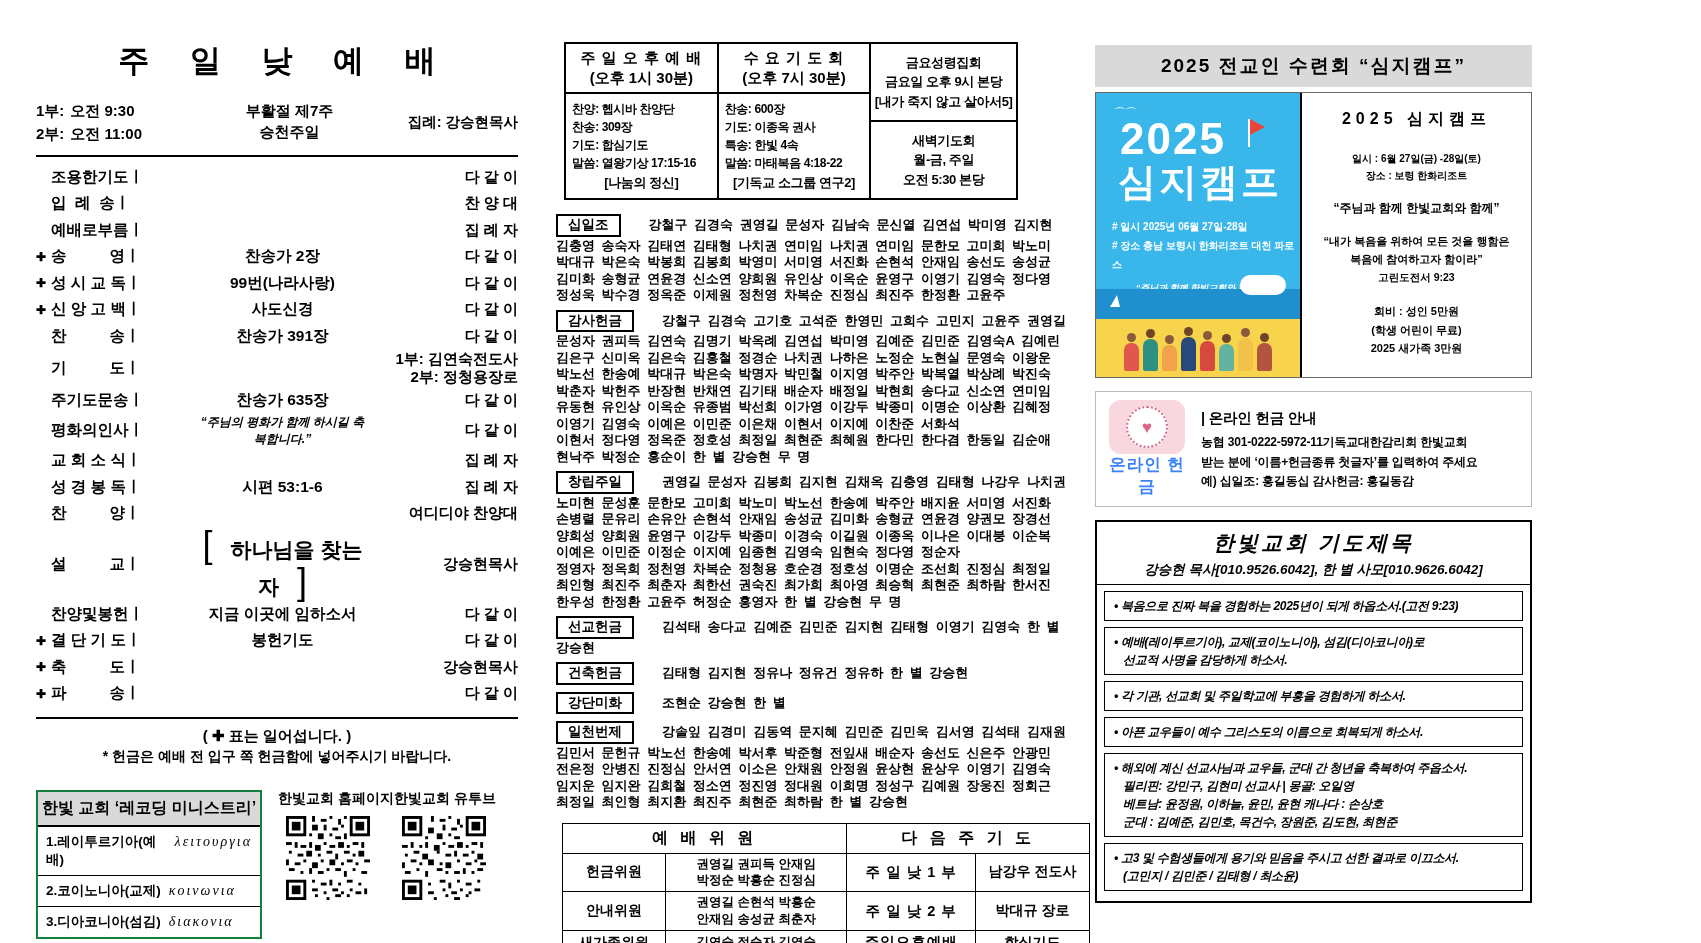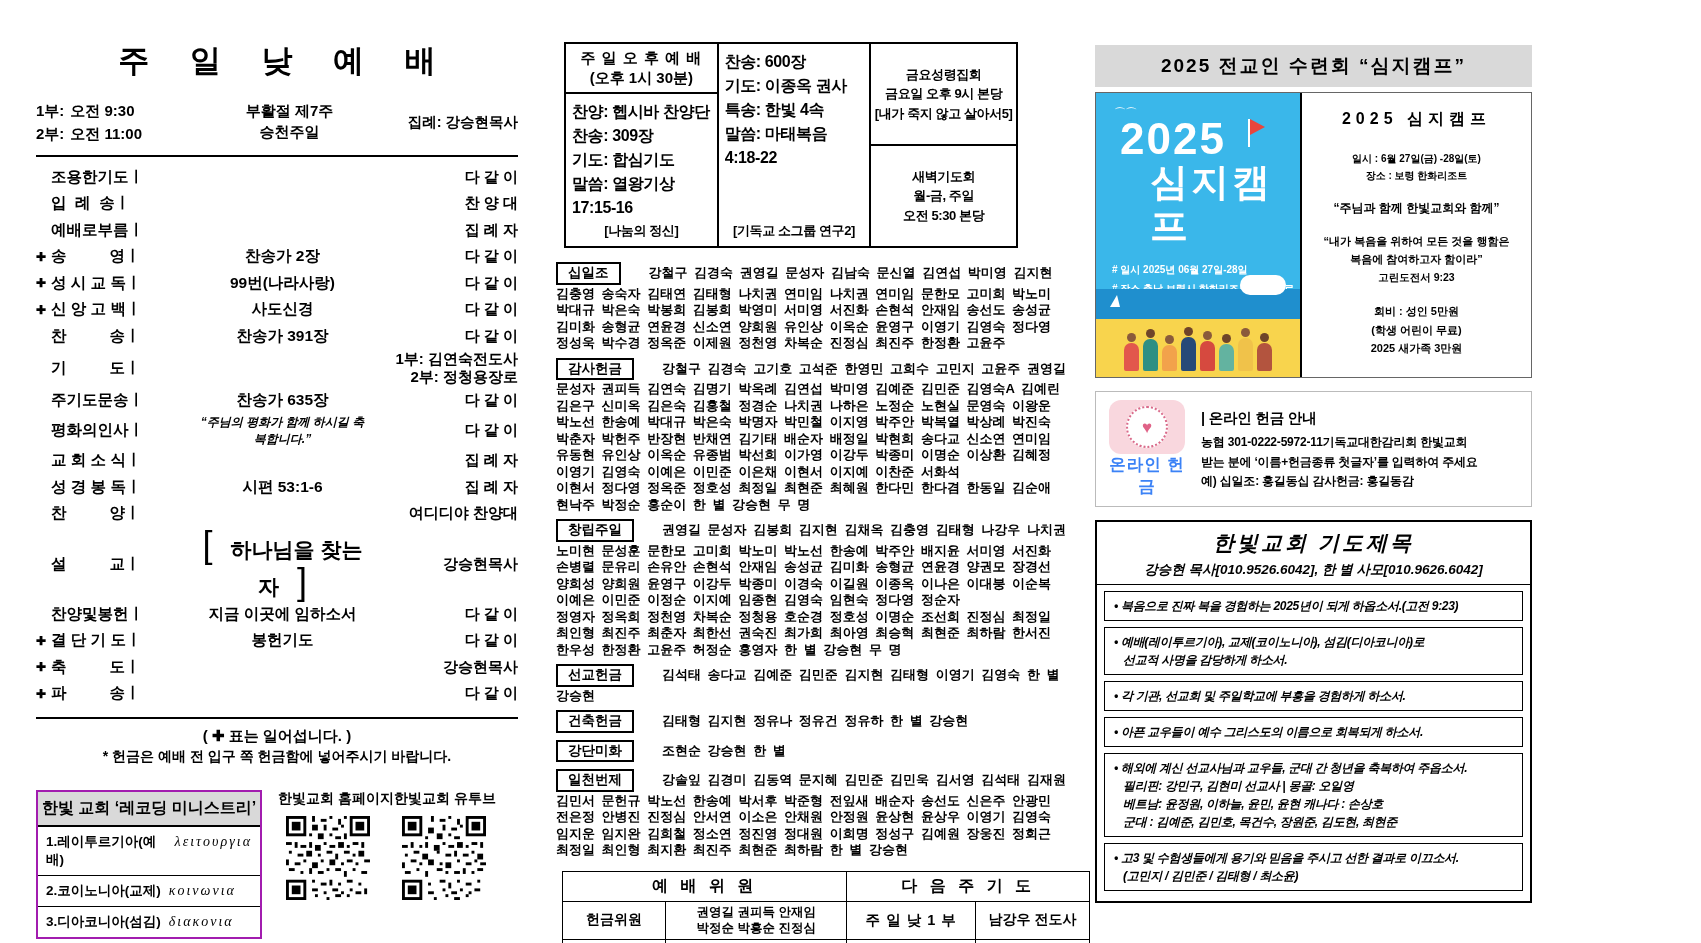--- a/index.html
+++ b/index.html
@@ -23,36 +23,36 @@
   .wl-label{width:148px;white-space:pre;}
   .wl-center{flex:1;text-align:center;}
   .wl-right{width:152px;text-align:right;white-space:pre-line;line-height:1.25;font-size:15px;}
   .wl-row.quote .wl-center{font-size:12px;font-style:italic;}
   .wl-row.sermon{min-height:48px;}
   .wl-row.sermon .sermon-title{font-size:21px;padding:0 18px;}
   .bracket{font-size:36px;font-weight:400;line-height:1;}
   .wl-note1{text-align:center;font-size:15px;margin-top:8px;}
   .wl-note2{text-align:center;font-size:14px;margin-top:2px;}
   .wl-bottom{display:flex;margin-top:24px;gap:16px;}
-  .rec-box{width:222px;border:2px solid #a21caf;align-self:flex-start;}
+  .rec-box{width:222px;border:2px solid #15803d;align-self:flex-start;}
   .rec-title{background:#d9d9d9;border-bottom:2px solid #000;text-align:center;font-size:16px;padding:6px 0;}
   .rec-item{border-bottom:1px solid #000;padding:6px 8px;font-size:13.5px;display:flex;gap:8px;align-items:baseline;}
   .rec-item:last-child{border-bottom:none;}
   .rec-greek{font-family:"Liberation Serif",serif;font-style:italic;font-weight:400;font-size:14px;letter-spacing:2px;}
   .qr-block{width:100px;text-align:center;}
   .qr-label{font-size:14px;margin-bottom:8px;white-space:nowrap;}
   .qr-svg{width:84px;height:84px;display:block;margin:0 auto;}
   
   .col-mid{position:absolute;left:556px;top:42px;width:534px;}
   .sched{display:flex;border:2px solid #000;width:450px;margin-left:8px;}
   .sched-col{width:152px;border-right:2px solid #000;display:flex;flex-direction:column;}
   .sched-col.last{border-right:none;width:146px;}
   .sched-head{border-bottom:2px solid #000;text-align:center;padding:4px 0 5px;font-size:15px;line-height:1.3;}
   .sched-head .t{letter-spacing:1px;}
-  .sched-body{padding:6px 5px 2px 6px;font-size:16px;letter-spacing:-0.4px;line-height:1.5;white-space:pre-line;flex:1;}
+  .sched-body{padding:6px 5px 2px 6px;font-size:12px;letter-spacing:-0.4px;line-height:1.5;white-space:pre-line;flex:1;}
   .sched-foot{text-align:center;font-size:13px;letter-spacing:-0.4px;padding-bottom:6px;}
   .fri,.dawn{flex:1;display:flex;flex-direction:column;justify-content:center;text-align:center;font-size:13px;letter-spacing:-0.4px;line-height:1.5;padding:3px;white-space:pre-line;}
   .fri{border-bottom:2px solid #000;}
   .lists{margin-top:14px;}
   .name-list{margin-bottom:6px;font-size:13px;line-height:16.5px;}
   .list-label{display:inline-block;border:2px solid #000;padding:1px 10px;font-size:13.5px;margin-right:28px;margin-bottom:1px;}
   .list-names{white-space:pre-line;word-spacing:3px;}
   .committee{margin-top:12px;border-collapse:collapse;margin-left:6px;}
   .committee th,.committee td{border:1.5px solid #000;padding:2px 12px;text-align:center;}
   .committee th{font-size:16px;letter-spacing:4px;padding:4px 0;}
@@ -63,21 +63,21 @@
   
   .col-right{position:absolute;left:1095px;top:45px;width:437px;}
   .banner{background:#d9d9d9;text-align:center;font-size:19px;padding:8px 0;letter-spacing:2px;}
   .poster{display:flex;margin-top:5px;height:284px;border:1px solid #666;}
   .poster-art{width:204px;background:#3ab7ea;position:relative;overflow:hidden;color:#fff;}
   .birds{position:absolute;top:12px;left:18px;font-size:12px;color:#fff;letter-spacing:-2px;font-weight:400;}
   .y2025{font-size:44px;padding:24px 0 0 24px;letter-spacing:2px;line-height:1;}
   .flag{position:absolute;top:26px;left:152px;width:20px;height:30px;}
   .flag .pole{position:absolute;left:0;top:0;width:2px;height:28px;background:#fff;}
   .flag .cloth{position:absolute;left:2px;top:0;width:0;height:0;border-top:8px solid transparent;border-bottom:8px solid transparent;border-left:15px solid #e8453c;}
-  .art-title{font-size:38px;padding-left:22px;letter-spacing:3px;line-height:1.15;margin-left:32px;}
+  .art-title{font-size:38px;padding-left:22px;letter-spacing:3px;line-height:1.15;}
   .art-hash{font-size:10px;padding:12px 0 0 16px;line-height:1.9;font-weight:700;white-space:pre-line;}
   .art-slogan{font-size:9px;text-align:center;margin-top:8px;font-style:italic;}
   .scene{position:absolute;bottom:0;left:0;right:0;height:88px;background:linear-gradient(#1f8fce 0 30px,#f8d44d 30px 100%);}
   .cloud{position:absolute;top:-14px;right:14px;width:46px;height:20px;background:#fff;border-radius:20px;}
   .sail{position:absolute;top:6px;left:14px;width:0;height:0;border-left:7px solid transparent;border-right:3px solid transparent;border-bottom:12px solid #fff;}
   .people{position:absolute;bottom:6px;left:0;right:0;display:flex;justify-content:center;align-items:flex-end;}
   .person{width:17px;margin:0 1px;display:flex;flex-direction:column;align-items:center;}
   .person .head{width:9px;height:9px;border-radius:50%;background:#8a5a3b;margin-bottom:1px;}
   .person .bodyp{width:15px;height:28px;border-radius:7px 7px 2px 2px;background:#e2574c;}
   .person:nth-child(2) .bodyp{background:#2e8f83;height:32px;}
@@ -456,20 +456,24 @@
         <div class="t">주 일 오 후 예 배</div>
         <div>(오후 1시 30분)</div>
       </div>
       <div class="sched-body">찬양: 헵시바 찬양단
 찬송: 309장
 기도: 합심기도
 말씀: 열왕기상 17:15-16</div>
       <div class="sched-foot">[나눔의 정신]</div>
     </div>
     <div class="sched-col">
+      <div class="sched-head">
+        <div class="t">수 요 기 도 회</div>
+        <div>(오후 7시 30분)</div>
+      </div>
       <div class="sched-body">찬송: 600장
 기도: 이종옥 권사
 특송: 한빛 4속
 말씀: 마태복음 4:18-22</div>
       <div class="sched-foot">[기독교 소그룹 연구2]</div>
     </div>
     <div class="sched-col last">
       <div class="fri">
         <div>금요성령집회</div>
         <div>금요일 오후 9시 본당</div>

